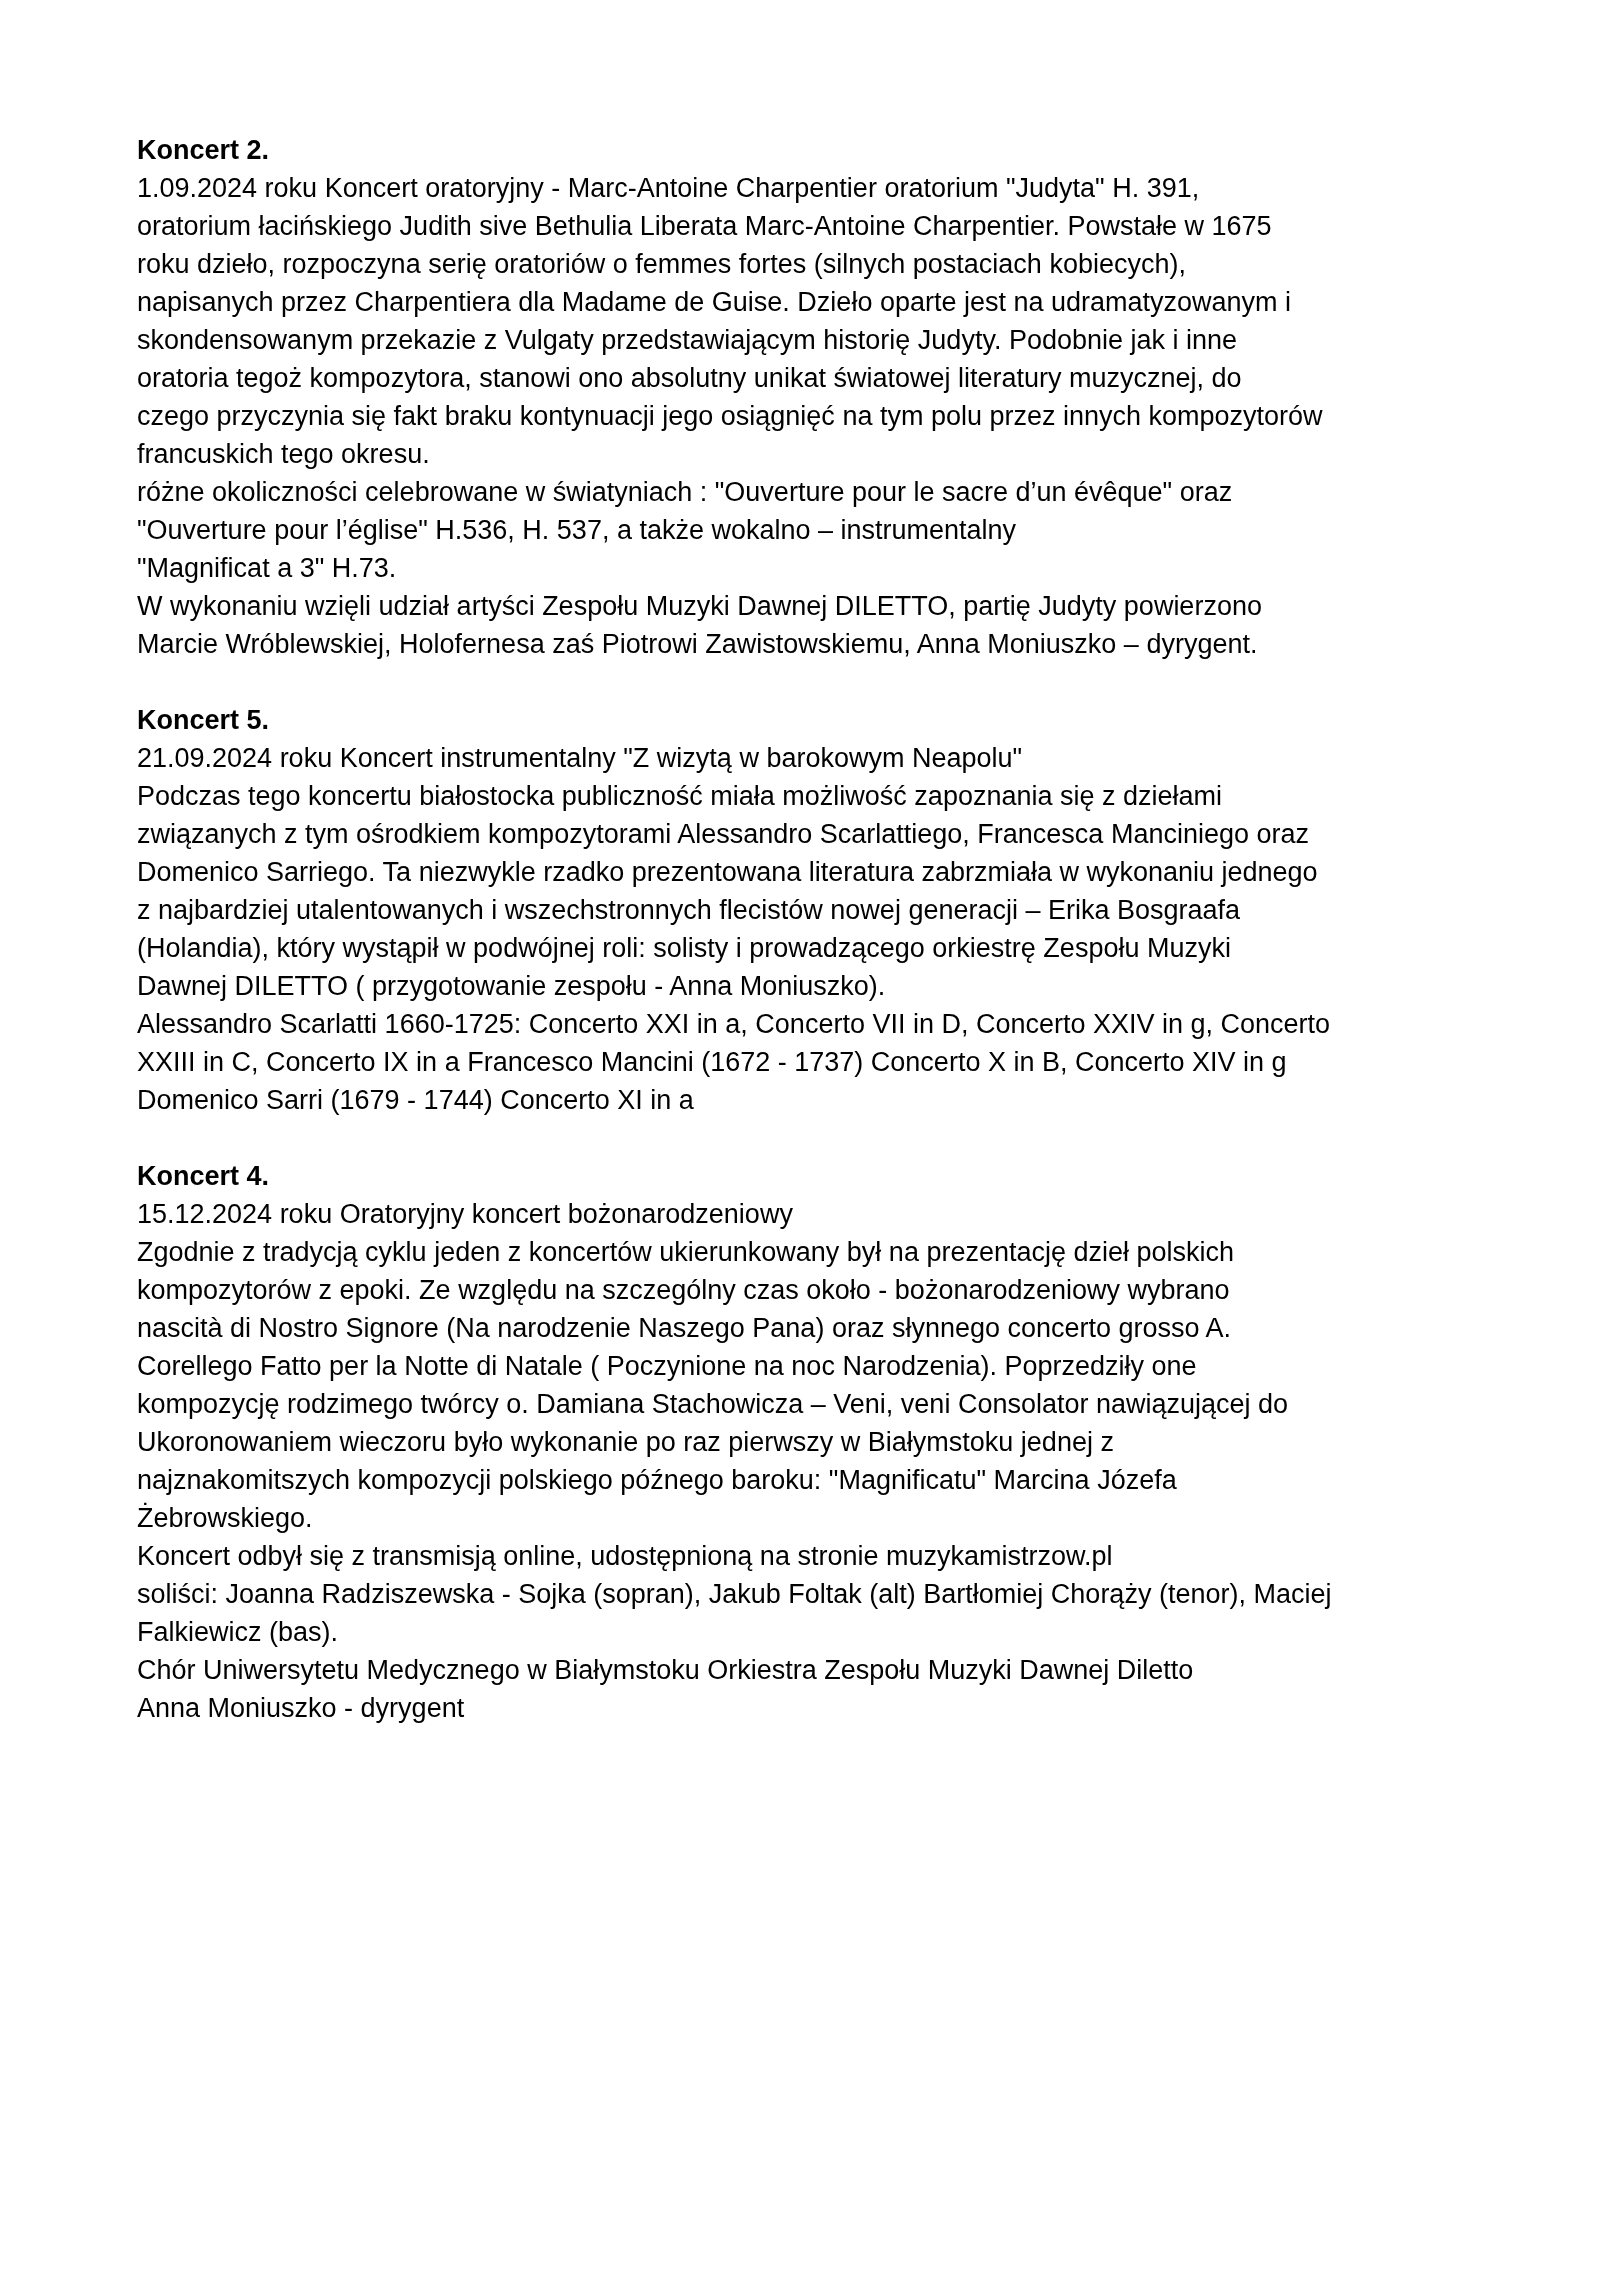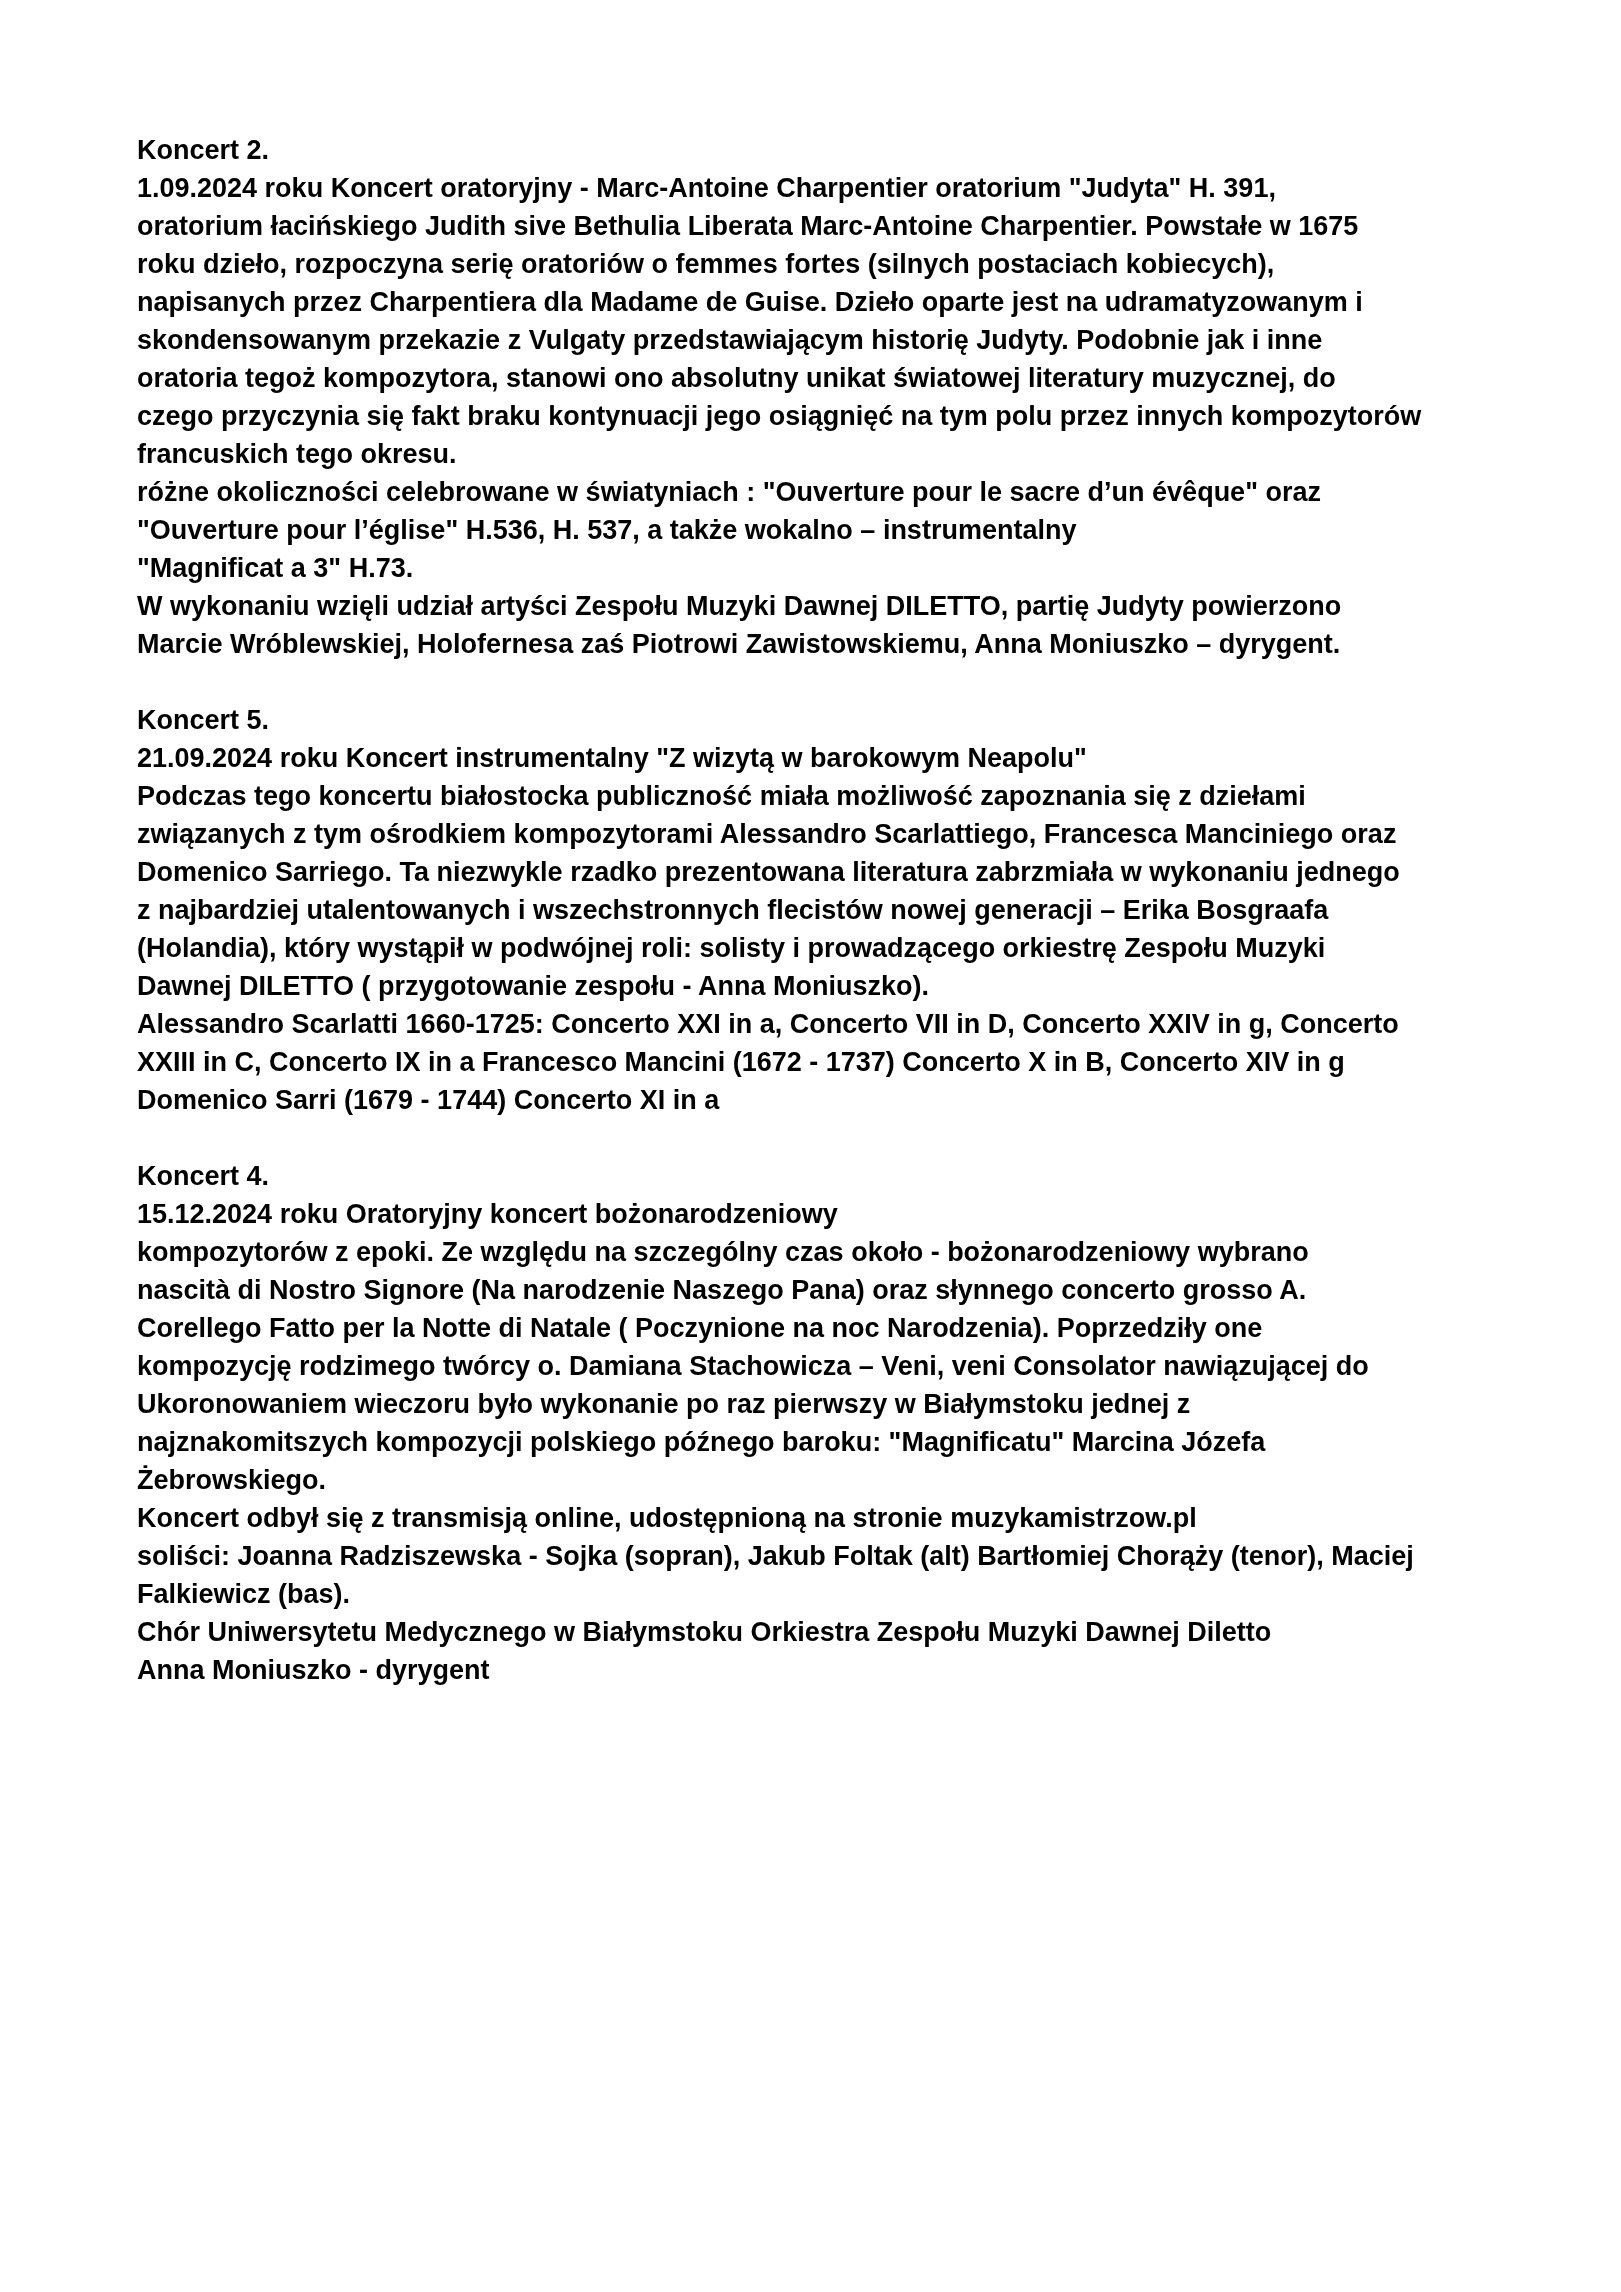--- a/index.html
+++ b/index.html
@@ -34,21 +34,21 @@
     margin-top: 38px; 
   }
   .heading {
     font-size: 27px;
     font-weight: bold;
     line-height: 38px;
     white-space: nowrap;
   }
   .line {
     font-size: 27px;
-    font-weight: bold;
+    font-weight: normal;
     line-height: 38px;
     white-space: nowrap;
   }
 </style>
 </head>
 <body>
 
 <div class="page">
   <div class="content">
 
@@ -84,20 +84,21 @@
           <div class="line">Alessandro Scarlatti 1660-1725: Concerto XXI in a, Concerto VII in D, Concerto XXIV in g, Concerto</div>
           <div class="line">XXIII in C, Concerto IX in a Francesco Mancini (1672 - 1737) Concerto X in B, Concerto XIV in g</div>
           <div class="line">Domenico Sarri (1679 - 1744) Concerto XI in a</div>
         </div>
     </div>
 
     <div class="section">
       <div class="heading">Koncert 4.</div>
       <div>
           <div class="line">15.12.2024 roku Oratoryjny koncert bożonarodzeniowy</div>
+          <div class="line">Zgodnie z tradycją cyklu jeden z koncertów ukierunkowany był na prezentację dzieł polskich</div>
           <div class="line">kompozytorów z epoki. Ze względu na szczególny czas około - bożonarodzeniowy wybrano</div>
           <div class="line">nascità di Nostro Signore (Na narodzenie Naszego Pana) oraz słynnego concerto grosso A.</div>
           <div class="line">Corellego Fatto per la Notte di Natale ( Poczynione na noc Narodzenia). Poprzedziły one</div>
           <div class="line">kompozycję rodzimego twórcy o. Damiana Stachowicza – Veni, veni Consolator nawiązującej do</div>
           <div class="line">Ukoronowaniem wieczoru było wykonanie po raz pierwszy w Białymstoku jednej z</div>
           <div class="line">najznakomitszych kompozycji polskiego późnego baroku: "Magnificatu" Marcina Józefa</div>
           <div class="line">Żebrowskiego.</div>
           <div class="line">Koncert odbył się z transmisją online, udostępnioną na stronie muzykamistrzow.pl</div>
           <div class="line">soliści: Joanna Radziszewska - Sojka (sopran), Jakub Foltak (alt) Bartłomiej Chorąży (tenor), Maciej</div>
           <div class="line">Falkiewicz (bas).</div>

